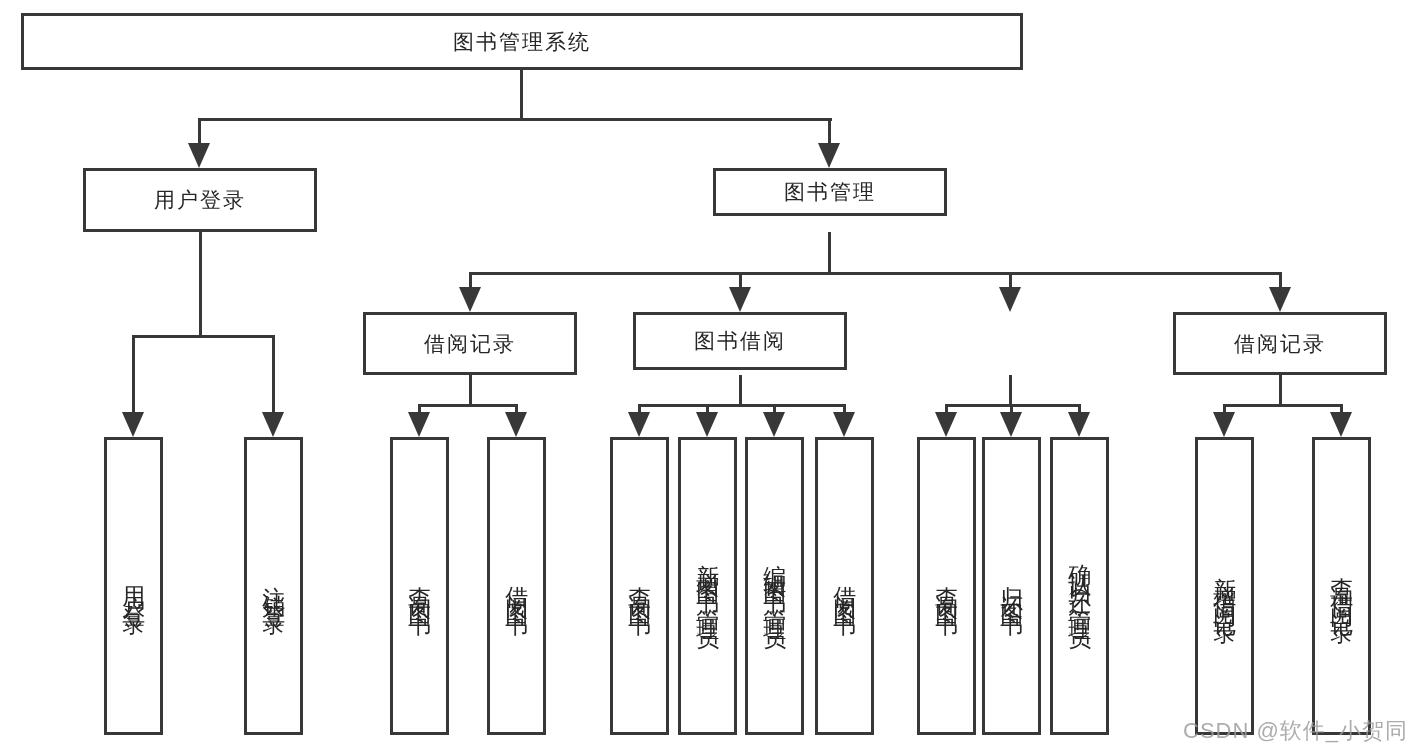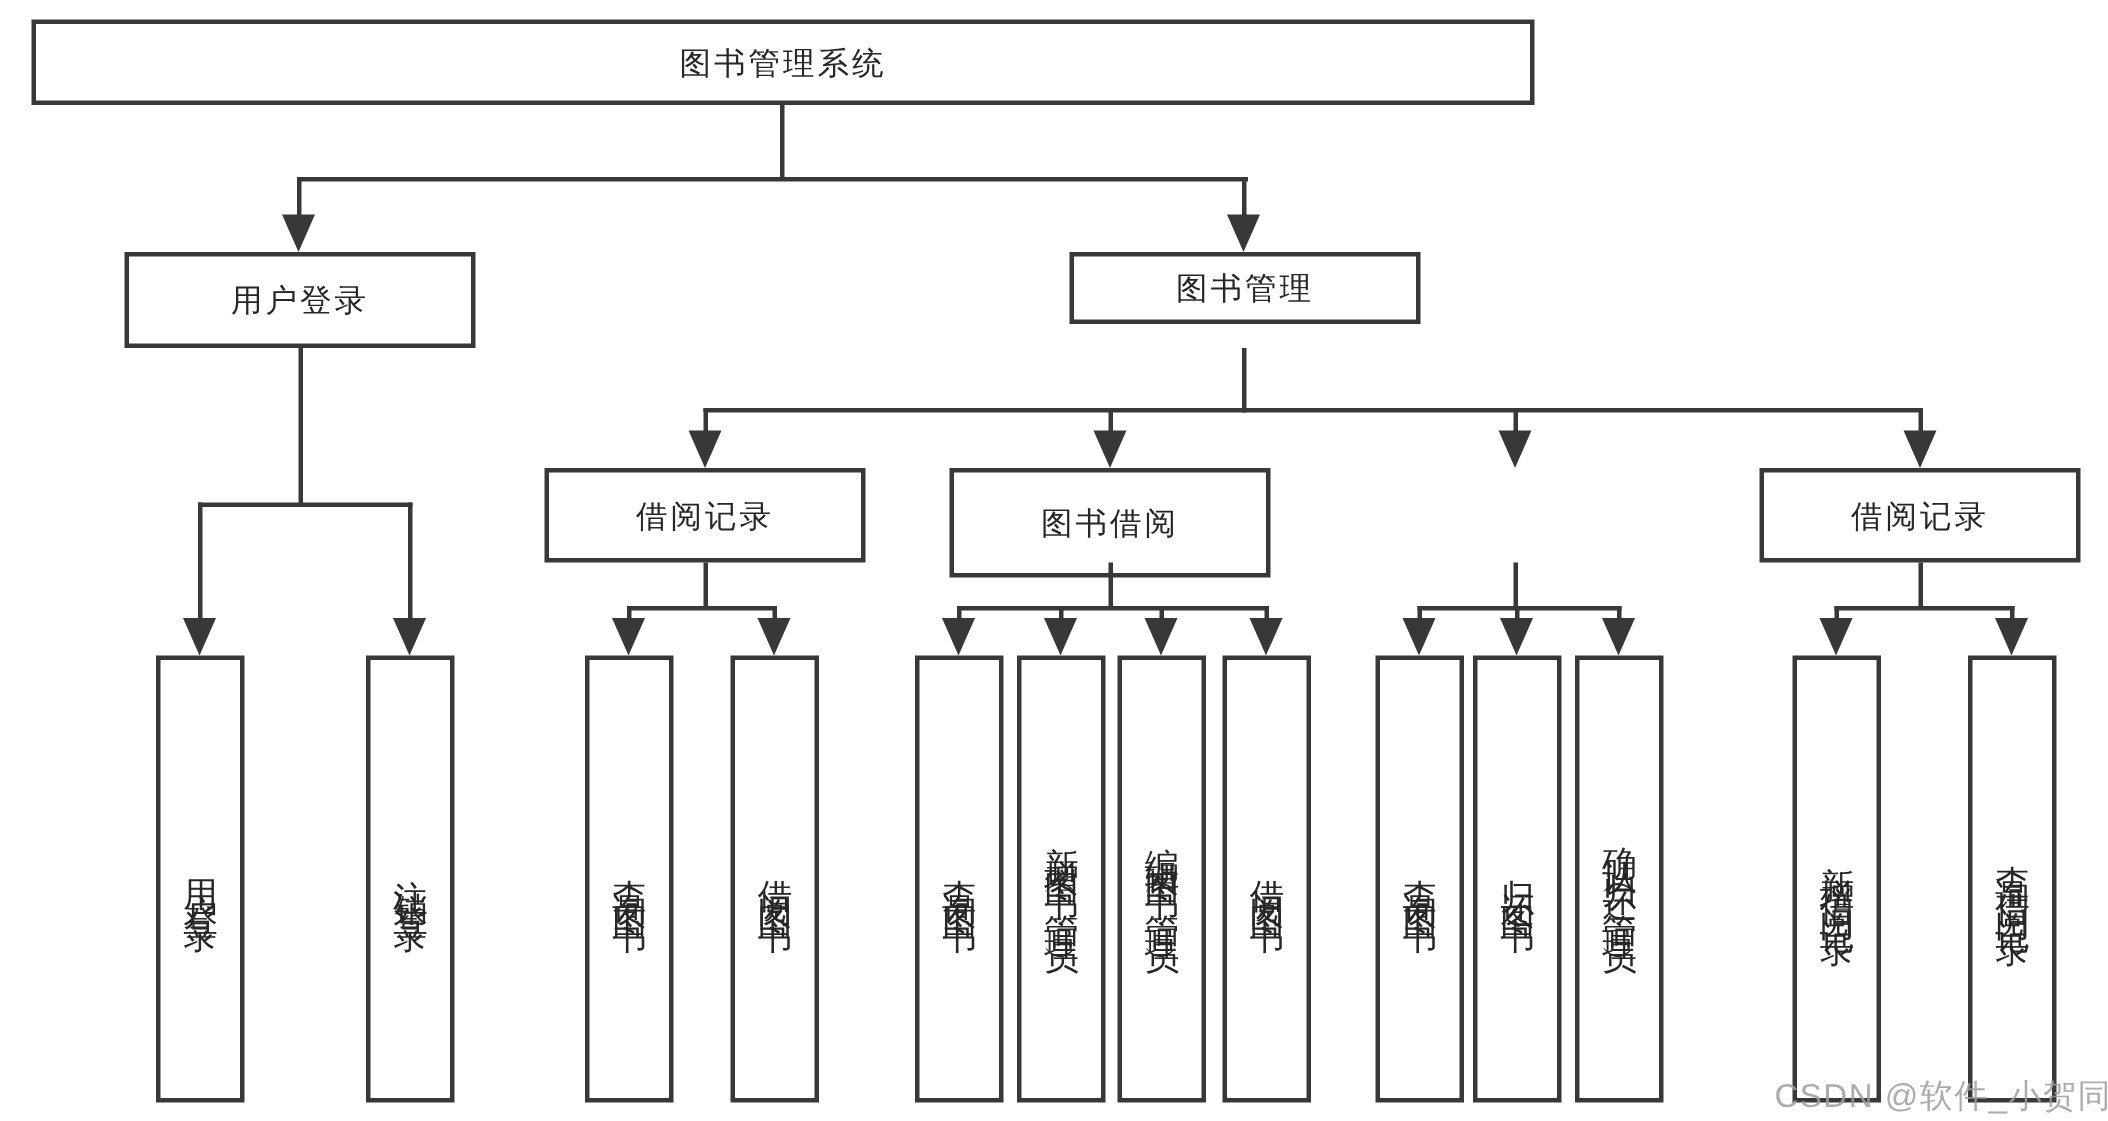--- a/index.html
+++ b/index.html
@@ -61,21 +61,21 @@
   <div class="line" style="left:739px; top:272px; width:3px; height:17px;"></div>
   <div class="arrow" style="left:729px; top:287px;"></div>
   <div class="line" style="left:1009px; top:272px; width:3px; height:17px;"></div>
   <div class="arrow" style="left:999px; top:287px;"></div>
   <div class="line" style="left:1279px; top:272px; width:3px; height:17px;"></div>
   <div class="arrow" style="left:1269px; top:287px;"></div>
 
   <div class="node" style="left:363px; top:312px; width:214px; height:63px;">
     <span class="htext">借阅记录</span>
   </div>
-  <div class="node" style="left:633px; top:312px; width:214px; height:73px;">
+  <div class="node" style="left:633px; top:312px; width:214px; height:58px;">
     <span class="htext">图书借阅</span>
   </div>
   <div class="node" style="left:1173px; top:312px; width:214px; height:63px;">
     <span class="htext">借阅记录</span>
   </div>
 
   <div class="line" style="left:199px; top:232px; width:3px; height:105px;"></div>
   <div class="line" style="left:132px; top:335px; width:143px; height:3px;"></div>
   <div class="line" style="left:132px; top:335px; width:3px; height:78px;"></div>
   <div class="arrow" style="left:122px; top:412px;"></div>

